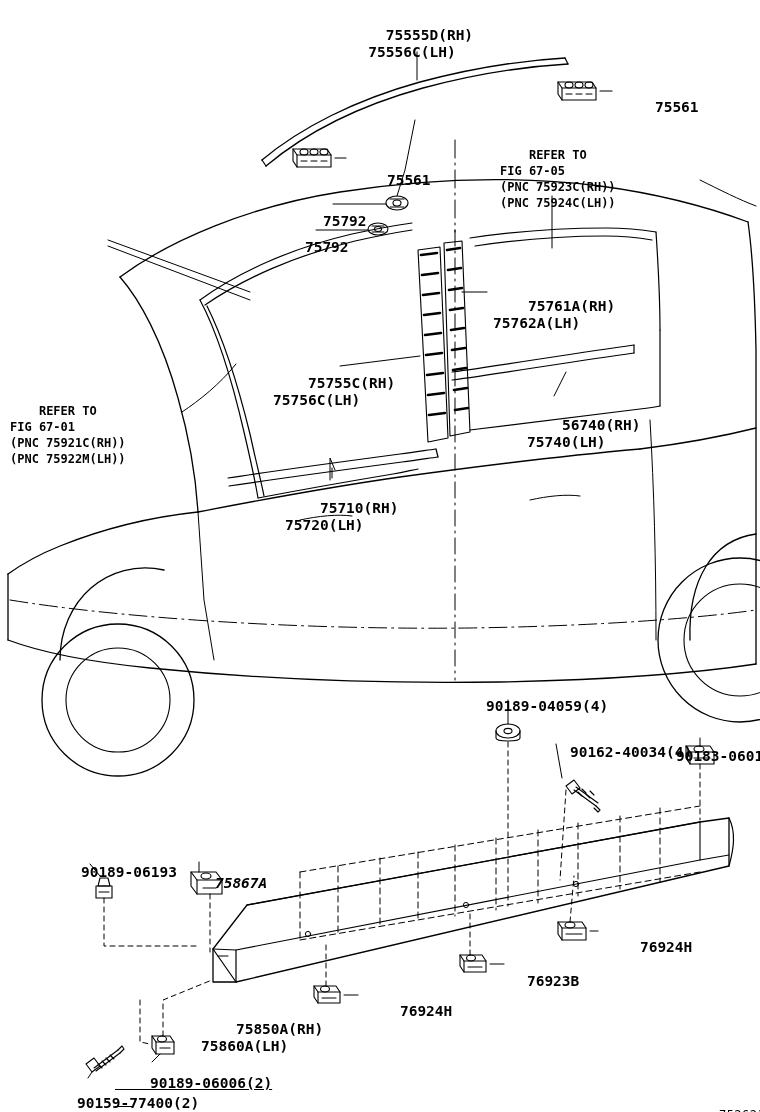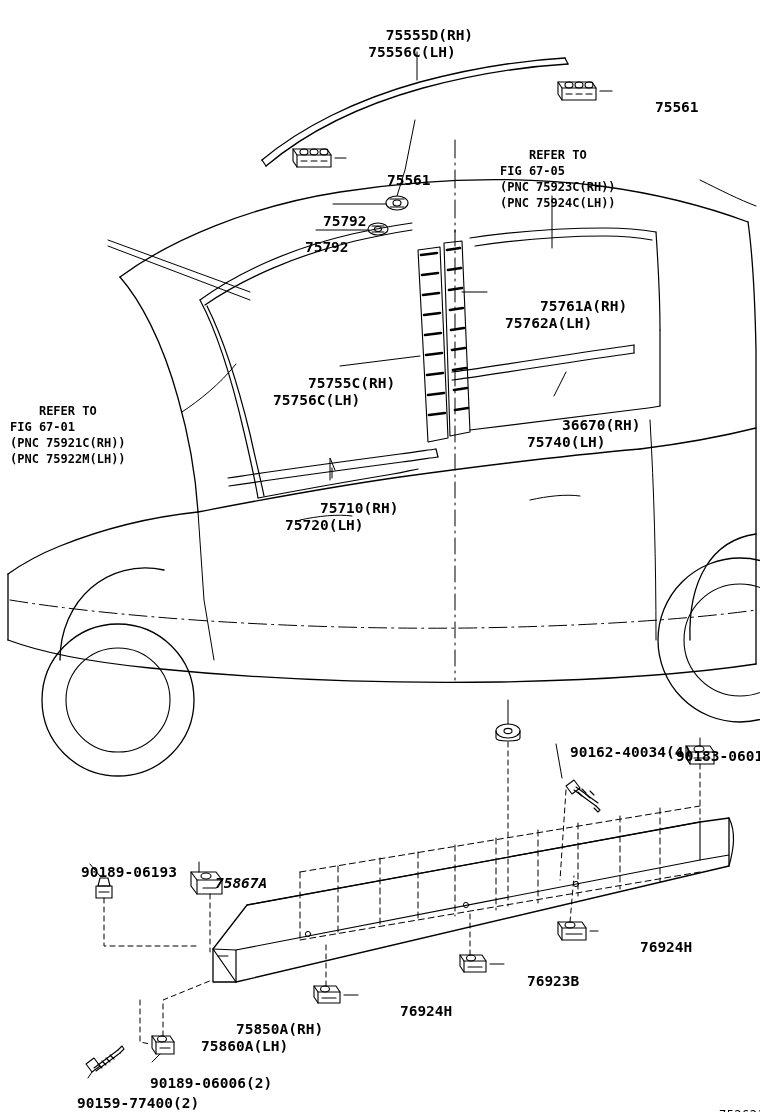--- a/index.html
+++ b/index.html
@@ -342,47 +342,50 @@
   </div>
 
   <div class="lbl" style="left:288px; top:196px;">
     <span>75792</span>
   </div>
 
   <div class="lbl" style="left:270px; top:222px;">
     <span>75792</span>
   </div>
 
-  <div class="lbl" style="left:493px; top:281px;margin-left:12px;">
+  <div class="lbl" style="left:493px; top:281px;">
     <span>75761A(RH)
 75762A(LH)</span>
   </div>
 
   <div class="lbl" style="left:266px; top:358px;margin-left:7px;">
     <span>75755C(RH)
 75756C(LH)</span>
   </div>
 
   <div class="lbl" style="left:527px; top:400px;">
-    <span>36670(RH)
+    <span>56740(RH)
 75740(LH)</span>
   </div>
 
   <div class="lbl small" style="left:10px; top:387px;">
     <span>REFER TO
 FIG 67-01
 (PNC 75921C(RH))
 (PNC 75922M(LH))</span>
   </div>
 
   <div class="lbl" style="left:285px; top:483px;">
     <span>75710(RH)
 75720(LH)</span>
   </div>
 
+  <div class="lbl" style="left:451px; top:681px;">
+    <span>90189-04059(4)</span>
+  </div>
 
   <div class="lbl" style="left:641px; top:731px;">
     <span>90183-06019</span>
   </div>
 
   <div class="lbl" style="left:535px; top:727px;">
     <span>90162-40034(4)</span>
   </div>
 
   <div class="lbl" style="left:46px; top:847px;">
@@ -403,21 +406,21 @@
 
   <div class="lbl" style="left:365px; top:986px;">
     <span>76924H</span>
   </div>
 
   <div class="lbl" style="left:201px; top:1004px;">
     <span>75850A(RH)
 75860A(LH)</span>
   </div>
 
-  <div class="lbl" style="left:115px; top:1058px;">
+  <div class="lbl" style="left:115px; top:1058px;text-decoration:underline;">
     <span>90189-06006(2)</span>
   </div>
 
   <div class="lbl" style="left:42px; top:1078px;">
     <span>90159-77400(2)</span>
   </div>
 
   <div class="lbl code" style="left:688px; top:1090px;">
     <span>752621</span>
   </div>

